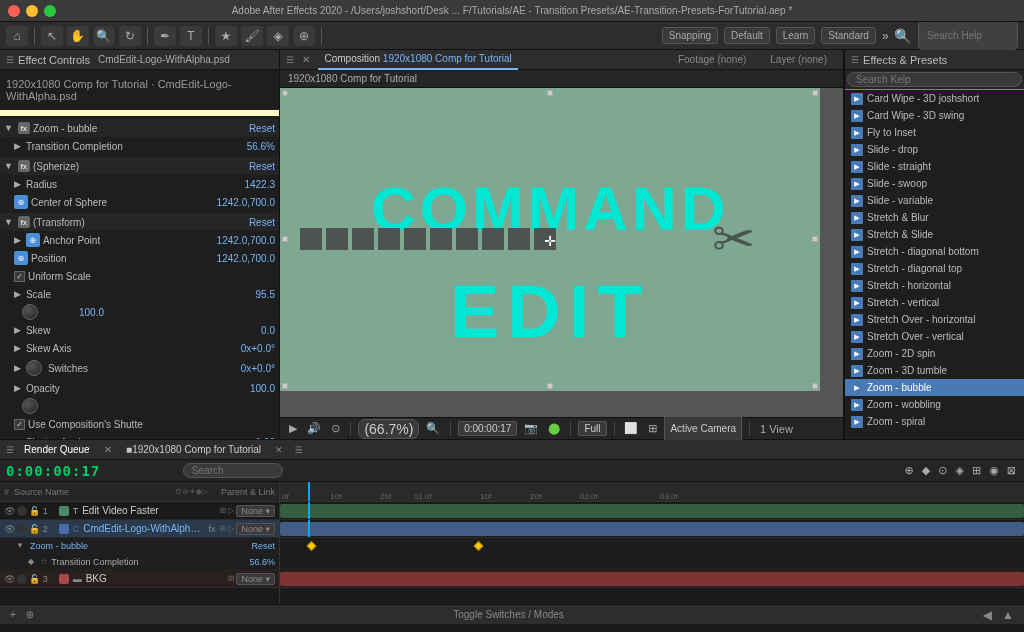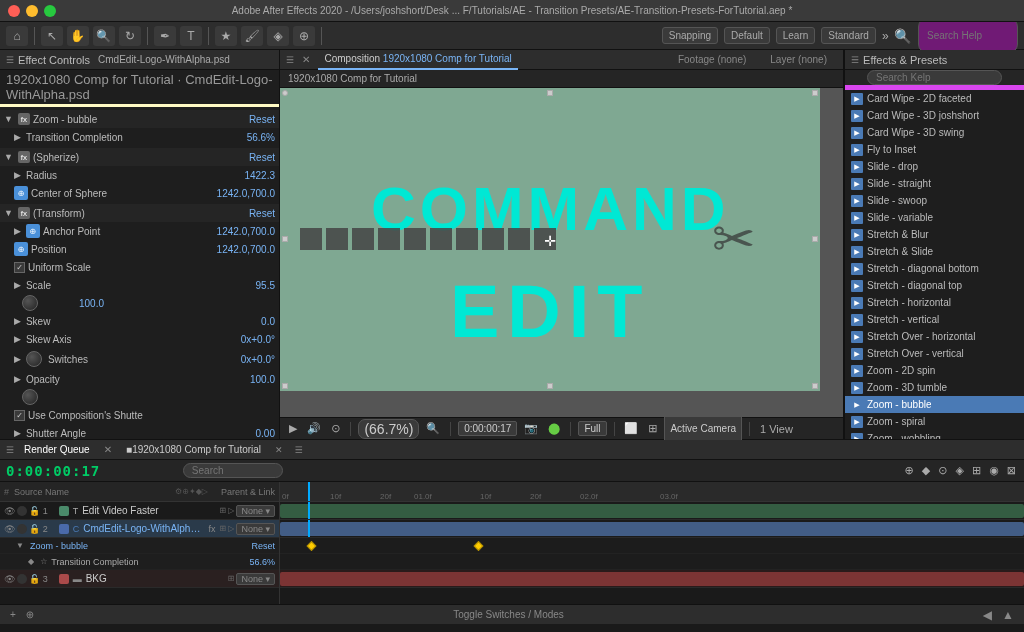--- a/index.html
+++ b/index.html
@@ -83,21 +83,21 @@
       border: 1px solid #555;
       border-radius: 3px;
       color: #aaa;
       font-size: 10px;
       padding: 2px 6px;
       cursor: pointer;
     }
     .search-help {
       display: flex;
       align-items: center;
-      background: #701a75;
+      background: #404040;
       border: 1px solid #555;
       border-radius: 10px;
       padding: 12px 8px;
       gap: 4px;
       width: 100px;
     }
     .search-help input {
       background: transparent;
       border: none;
       color: #aaa;
@@ -139,24 +139,24 @@
       font-size: 10px;
       color: #aaa;
       padding: 0 4px;
     }
     .panel-content {
       flex: 1;
       overflow-y: auto;
       padding: 2px 0;
     }
     .comp-label {
-      font-size: 13px;
+      font-size: 11px;
       color: #999;
-      padding: 2px 6px;
-      border-bottom: 3px solid #fef9c3;
+      padding: 8px 6px;
+      border-bottom: 6px solid #fef9c3;
     }
 
     .fx-group {
       padding: 1px 0;
     }
     .fx-row {
       display: flex;
       align-items: center;
       height: 18px;
       padding: 0 4px;
@@ -447,22 +447,22 @@
       align-items: center;
       padding: 0 6px;
       border-bottom: 1px solid #111;
       gap: 4px;
     }
     .presets-search {
       height: 20px;
       background: #252525;
       display: flex;
       align-items: center;
-      padding: 0 22px;
-      border-bottom: 5px solid #d946ef;
+      padding: 0 2px;
+      border-bottom: 1px solid #d946ef;
     }
     .presets-search input {
       background: #3a3a3a;
       border: 1px solid #555;
       border-radius: 8px;
       color: #ccc;
       font-size: 10px;
       padding: 1px 8px;
       outline: none;
       width: 100%;
@@ -999,24 +999,20 @@
       <span style="font-size:9px;color:#888;">☰</span>
       <span class="panel-title">Effects &amp; Presets</span>
     </div>
     <div class="presets-search">
       <input type="text" placeholder="Search Kelp" style="">
     </div>
     <div class="presets-list">
 
       <div class="preset-item">
         <div class="preset-icon">▶</div>
-        <span class="preset-text">Card Wipe - 2D faceted</span>
-      </div>
-      <div class="preset-item">
-        <div class="preset-icon">▶</div>
         <span class="preset-text">Card Wipe - 3D joshshort</span>
       </div>
       <div class="preset-item">
         <div class="preset-icon">▶</div>
         <span class="preset-text">Card Wipe - 3D swing</span>
       </div>
       <div class="preset-item">
         <div class="preset-icon">▶</div>
         <span class="preset-text">Fly to Inset</span>
       </div>
@@ -1075,25 +1071,25 @@
       <div class="preset-item">
         <div class="preset-icon">▶</div>
         <span class="preset-text">Zoom - 3D tumble</span>
       </div>
       <div class="preset-item active">
         <div class="preset-icon">▶</div>
         <span class="preset-text" style="color:#fff;">Zoom - bubble</span>
       </div>
       <div class="preset-item">
         <div class="preset-icon">▶</div>
+        <span class="preset-text">Zoom - wobbling</span>
+      </div>
+      <div class="preset-item">
+        <div class="preset-icon">▶</div>
         <span class="preset-text">Zoom - spiral</span>
-      </div>
-      <div class="preset-item">
-        <div class="preset-icon">▶</div>
-        <span class="preset-text">Zoom - wobbling</span>
       </div>
 
     </div>
   </div>
 </div>
 
 <div id="bottom-area">
 
   <div id="render-tabs">
     <span style="font-size:9px;color:#888;cursor:pointer;">☰</span>

